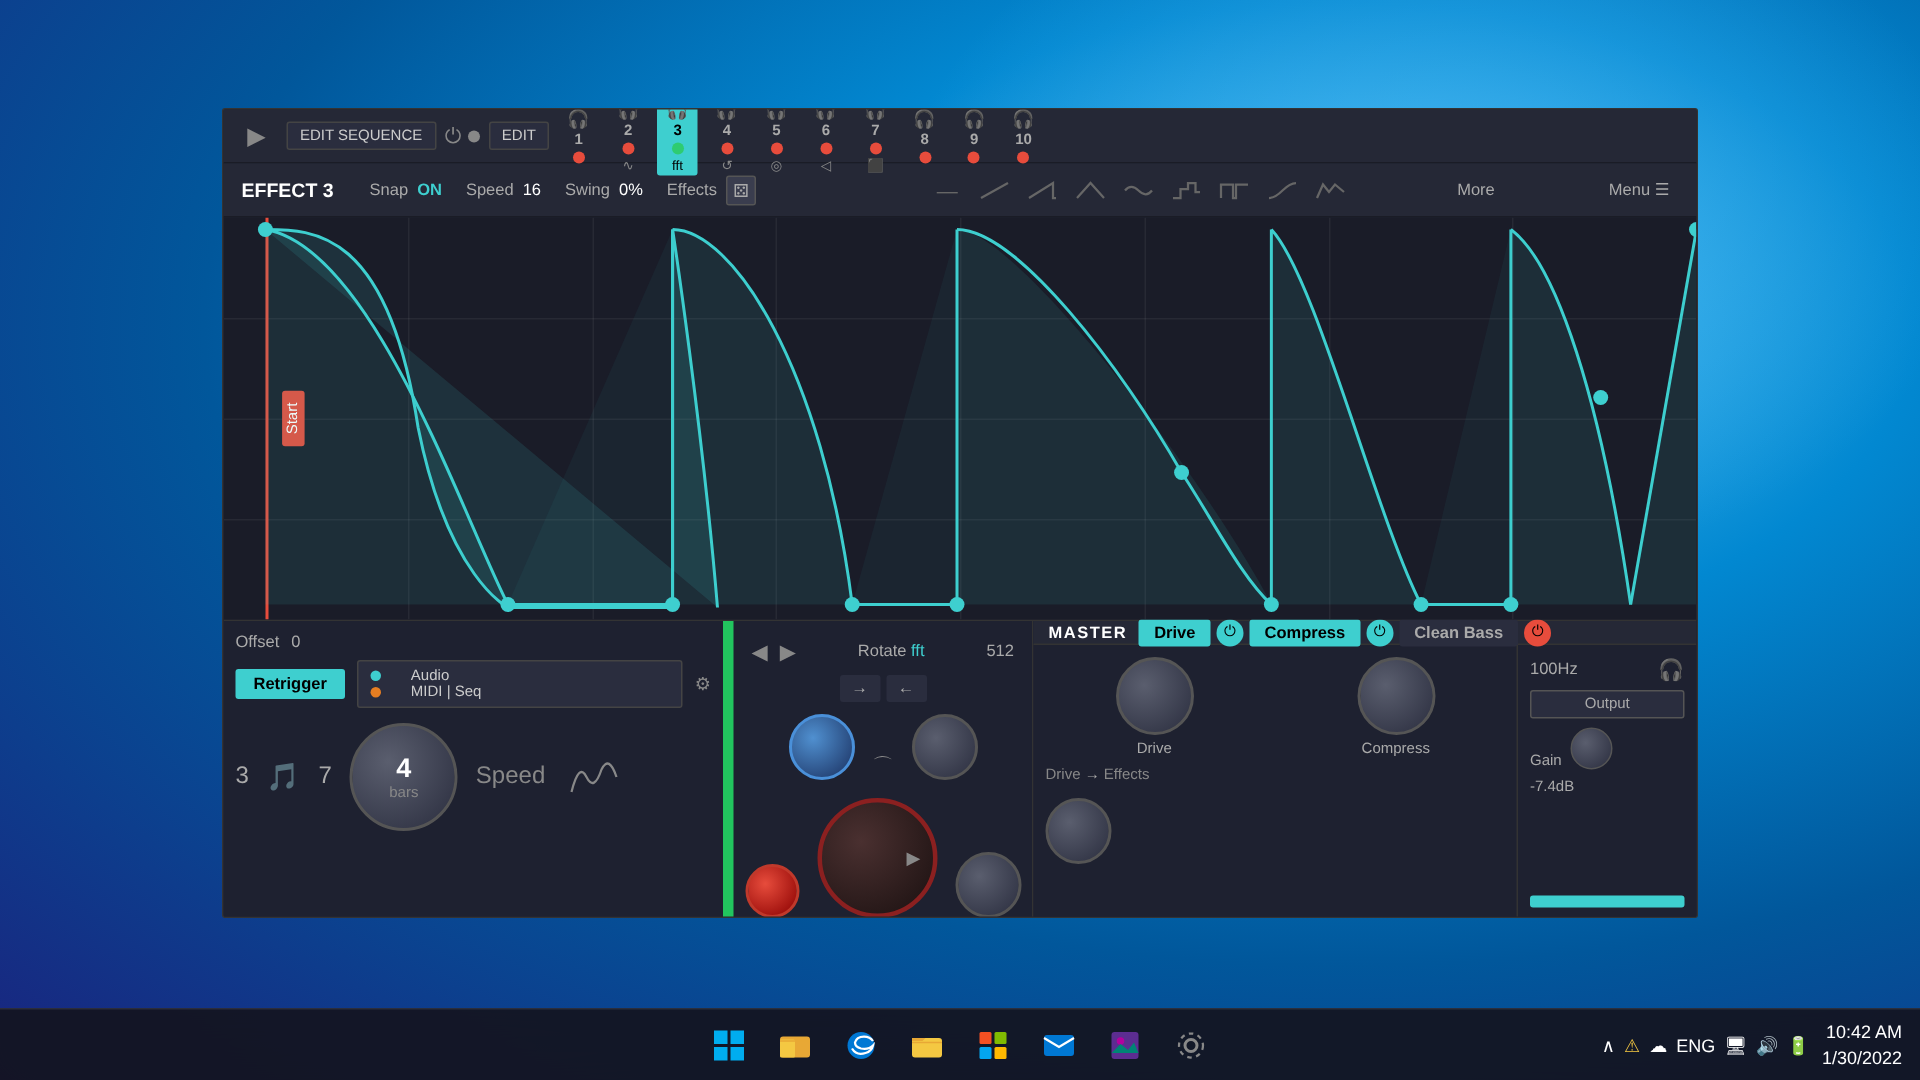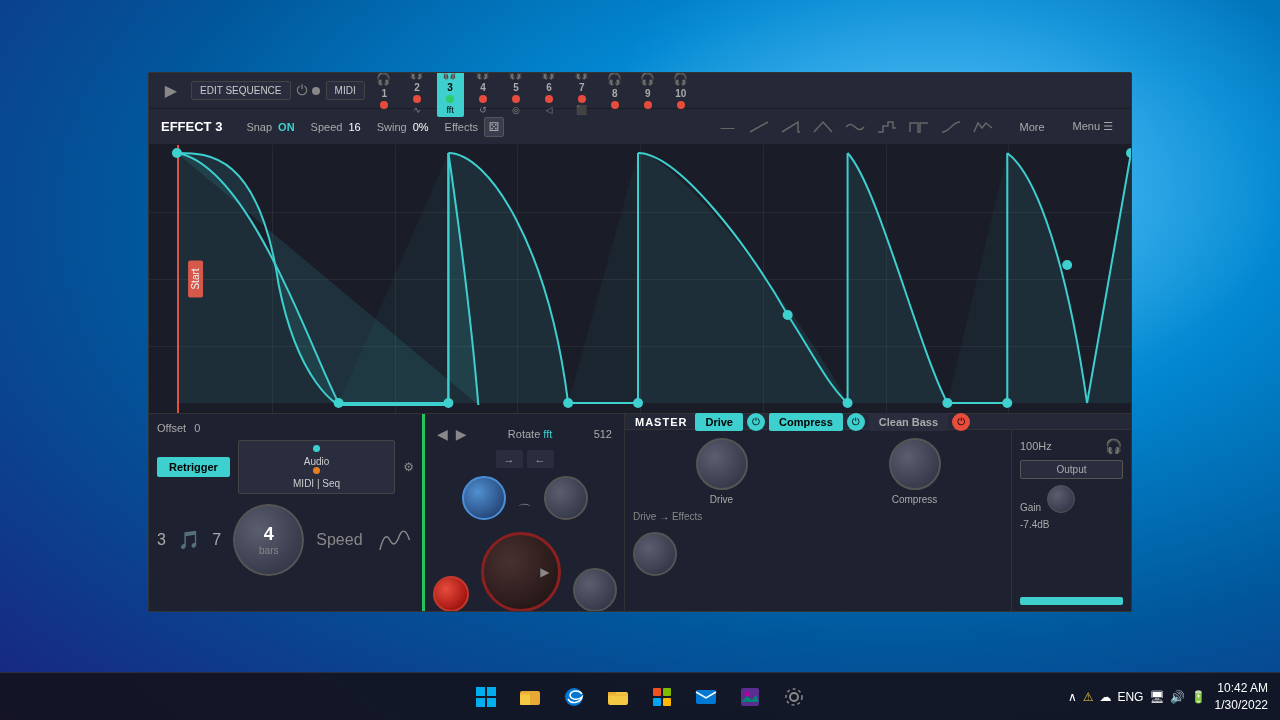--- a/index.html
+++ b/index.html
@@ -204,20 +204,21 @@
       color: #666;
       font-size: 14px;
       cursor: pointer;
       display: flex; align-items: center; justify-content: center;
     }
     .more-btn, .menu-btn {
       color: #aaa;
       font-size: 11px;
       cursor: pointer;
       padding: 2px 6px;
+      margin-left: 48px;
     }
 
     
     .sequencer-area {
       height: 268px;
       background: #1a1c28;
       position: relative;
       overflow: hidden;
     }
     .seq-grid {
@@ -266,26 +267,26 @@
     
     .bottom-panel {
       height: 200px;
       background: #1e2130;
       display: flex;
       border-top: 1px solid #333;
     }
 
     
     .left-controls {
-      width: 276px;
+      width: 340px;
       padding: 8px;
       display: flex;
       flex-direction: column;
       gap: 6px;
-      border-right: 3px solid #22c55e;
+      border-right: 7px solid #22c55e;
     }
     .offset-row {
       display: flex;
       align-items: center;
       gap: 8px;
       font-size: 11px;
       color: #aaa;
     }
     .retrigger-box {
       background: #3ecfcf;
@@ -299,24 +300,23 @@
     .audio-midi-box {
       background: #2a2d3e;
       border: 1px solid #444;
       border-radius: 2px;
       padding: 4px 8px;
       flex: 1;
     }
     .audio-row, .midi-row {
       display: flex;
       align-items: center;
-      gap: 4px;
+      gap: 20px;
       font-size: 10px;
       color: #ccc;
-      flex-direction: column;
     }
     .dot-blue { width: 7px; height: 7px; border-radius: 50%; background: #3ecfcf; display: inline-block; }
     .dot-orange { width: 7px; height: 7px; border-radius: 50%; background: #e67e22; display: inline-block; }
     .gear-icon { font-size: 12px; color: #888; cursor: pointer; }
 
     .bars-knob-area {
       display: flex;
       align-items: center;
       gap: 12px;
       margin-top: 4px;
@@ -560,21 +560,21 @@
   <div class="transport-bar">
     <button class="play-btn">▶</button>
     <button class="edit-seq-btn">
       <span>EDIT
 SEQUENCE</span>
     </button>
     <div style="display:flex;align-items:center;gap:4px;">
       <span style="font-size:14px;color:#888;">⏻</span>
       <span style="width:8px;height:8px;border-radius:50%;background:#888;display:inline-block;"></span>
     </div>
-    <button class="midi-btn">MIDI</button>
+    <button class="midi-btn">EDIT</button>
 
     <div class="track-slot">
       <span class="slot-icon">🎧</span>
       <span class="slot-num">1</span>
       <div class="track-dot dot-red"></div>
     </div>
 
     <div class="track-slot">
       <span class="slot-icon">🎧</span>
       <span class="slot-num">2</span>

